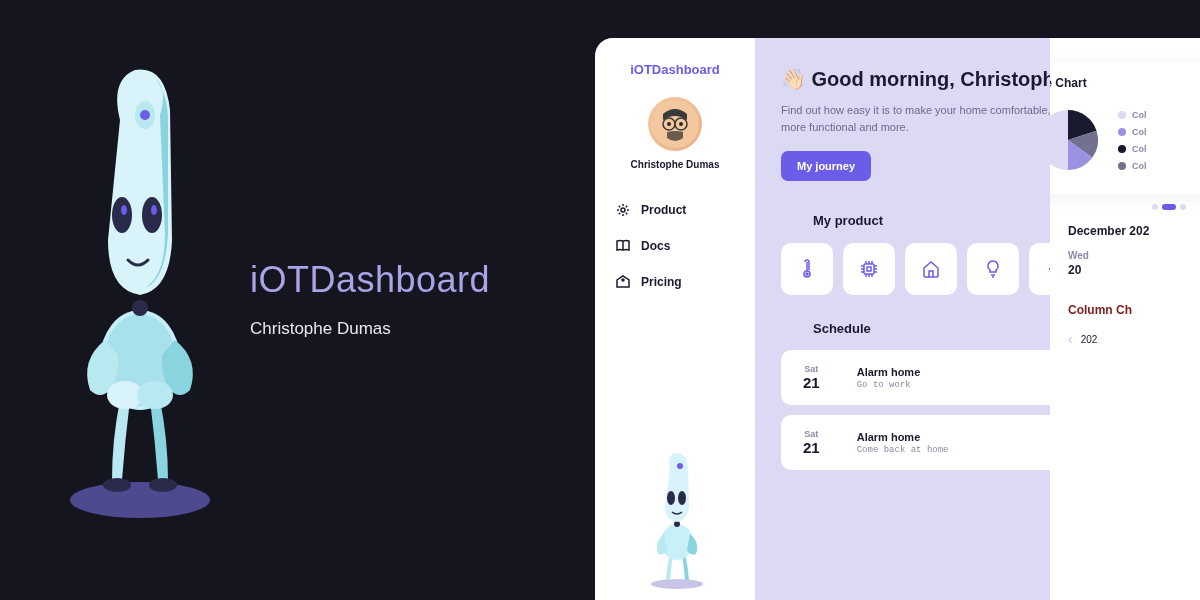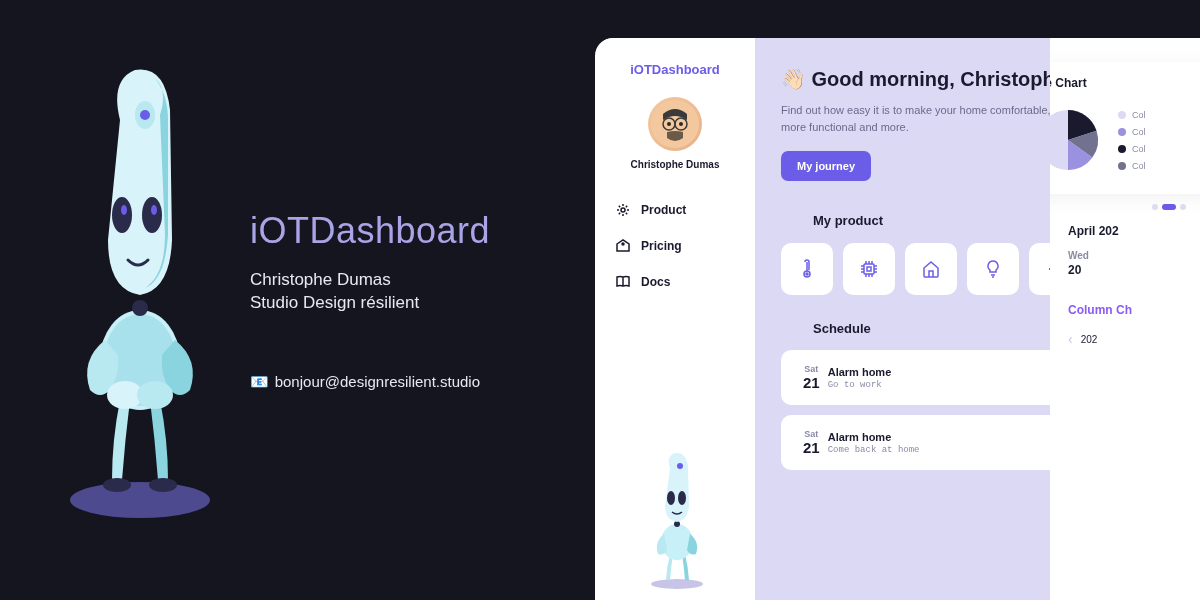--- a/index.html
+++ b/index.html
@@ -31,44 +31,44 @@
 .subtitle { font-size: 11px; color: #6a6a8a; margin-bottom: 16px; line-height: 1.5; max-width: 280px; }
 .journey-btn { background: #6b5de8; color: #fff; border: none; padding: 9px 16px; border-radius: 7px; font-size: 11px; font-weight: 600; cursor: pointer; margin-bottom: 30px; }
 .section-header { display: flex; justify-content: space-between; align-items: center; margin-bottom: 14px; }
 .section-title { font-size: 13px; font-weight: 700; color: #1a1a2e; margin-left: 32px; }
 .more-dots { color: #b8b4e0; font-size: 16px; letter-spacing: 2px; cursor: pointer; }
 .see-all { font-size: 10px; color: #8a8aa8; cursor: pointer; }
 .product-tiles { display: flex; gap: 10px; margin-bottom: 26px; }
 .tile { width: 52px; height: 52px; background: #fff; border-radius: 10px; display: flex; align-items: center; justify-content: center; cursor: pointer; }
 .tile svg, .tile span { color: #6b5de8; }
 .schedule-item { background: #fff; border-radius: 10px; padding: 10px 14px; display: flex; align-items: center; margin-bottom: 10px; }
-.schedule-date { text-align: center; margin-right: 0; padding: 4px 8px; }
+.schedule-date { text-align: center; margin-right: 29px; padding: 4px 8px; }
 .schedule-day { font-size: 9px; color: #8a8aa8; font-weight: 600; }
 .schedule-num { font-size: 15px; font-weight: 700; color: #1a1a2e; }
 .schedule-info { flex: 1; }
 .schedule-title { font-size: 11px; font-weight: 700; color: #1a1a2e; margin-bottom: 2px; }
 .schedule-desc { font-size: 9px; color: #8a8aa8; font-family: Liberation Mono, monospace; }
 .schedule-time { font-size: 10px; font-weight: 700; color: #1a1a2e; }
 
 .right-widgets { position: absolute; right: 0; top: 38px; width: 150px; height: 562px; background: #fff; padding: 24px 0 24px 18px; overflow: hidden; }
 .pie-card { background: #fff; border-radius: 14px; padding: 14px 0 18px 0; margin-bottom: 10px; box-shadow: 0 4px 20px rgba(0,0,0,0.06); position: relative; left: -50px; width: 220px; }
 .pie-title { font-size: 12px; font-weight: 700; color: #1a1a2e; margin-bottom: 14px; padding-left: 16px; }
 .pie-body { display: flex; align-items: center; padding: 0 14px; gap: 14px; }
 .pie-svg { width: 72px; height: 72px; }
 .legend { display: flex; flex-direction: column; gap: 7px; }
-.legend-item { display: flex; align-items: center; font-size: 9px; color: #8a8aa8; }
+.legend-item { display: flex; align-items: center; font-size: 9px; color: #8a8aa8; font-weight: bold; }
 .legend-dot { width: 8px; height: 8px; border-radius: 50%; margin-right: 6px; }
 .dots-indicator { display: flex; gap: 4px; justify-content: flex-end; padding-right: 14px; margin-bottom: 14px; }
 .dots-indicator span { width: 6px; height: 6px; border-radius: 50%; background: #e0ddf5; }
 .dots-indicator span.active { background: #6b5de8; width: 14px; border-radius: 3px; }
 .month-label { font-size: 12px; font-weight: 700; color: #1a1a2e; margin-bottom: 12px; }
 .date-card { text-align: left; margin-bottom: 26px; }
 .date-day { font-size: 10px; color: #8a8aa8; font-weight: 600; margin-bottom: 2px; }
 .date-num { font-size: 12px; font-weight: 700; color: #1a1a2e; }
-.col-chart-title { font-size: 12px; font-weight: 700; color: #8b5cf6; margin-bottom: 14px; }
+.col-chart-title { font-size: 12px; font-weight: 700; color: #7f1d1d; margin-bottom: 14px; }
 .year-row { display: flex; align-items: center; gap: 8px; margin-bottom: 10px; }
 .chev { color: #c8c4e8; font-size: 14px; cursor: pointer; }
 .year-val { font-size: 10px; font-weight: 400; color: #1a1a2e; }
 .big-temp { font-size: 34px; font-weight: 300; color: #1a1a2e; }
 </style>
 </head>
 <body>
 
 <div class="left-panel">
   <div class="robot-illustration">
@@ -92,24 +92,20 @@
       <ellipse cx="74" cy="150" rx="3" ry="5" fill="#6b5de8"></ellipse>
       <ellipse cx="104" cy="150" rx="3" ry="5" fill="#6b5de8"></ellipse>
       <path d="M 78 200 Q 88 210 98 200" stroke="#2a2a4a" stroke-width="3" fill="none" stroke-linecap="round"></path>
       <ellipse cx="95" cy="55" rx="10" ry="14" fill="#b8e8f0"></ellipse>
       <circle cx="95" cy="55" r="5" fill="#6b5de8"></circle>
     </svg>
   </div>
   <div class="left-text">
     <h1 class="app-title">iOTDashboard</h1>
     <div class="author-name">Christophe Dumas</div>
-    <div class="studio-name">Studio Design résilient</div>
-    <div class="email">
-      <span class="email-icon">📧</span><span>bonjour@designresilient.studio</span>
-    </div>
   </div>
 </div>
 
 <div class="right-panel">
   <div class="sidebar">
     <div class="logo">iOTDashboard</div>
     <div class="avatar">
       <svg viewBox="0 0 48 48">
         <circle cx="24" cy="24" r="24" fill="#f4c89e"></circle>
         <path d="M 12 14 Q 24 4 36 14 L 36 20 Q 24 12 12 20 Z" fill="#3a3a3a"></path>
@@ -129,33 +125,33 @@
             <svg width="14" height="14" viewBox="0 0 14 14" fill="none" stroke="currentColor" stroke-width="1.5">
               <circle cx="7" cy="7" r="2"></circle>
               <path d="M7 1v2M7 11v2M1 7h2M11 7h2M2.8 2.8l1.4 1.4M9.8 9.8l1.4 1.4M2.8 11.2l1.4-1.4M9.8 4.2l1.4-1.4"></path>
             </svg>
           </span>
         <span>Product</span>
       </div>
       <div class="nav-item">
         <span class="nav-icon">
             <svg width="14" height="14" viewBox="0 0 14 14" fill="none" stroke="currentColor" stroke-width="1.5">
+              <path d="M1 2 Q4 1 7 2 Q10 1 13 2 L13 11 Q10 10 7 11 Q4 10 1 11 Z M7 2 V11"></path>
+            </svg>
+          </span>
+        <span>Docs</span>
+      </div>
+      <div class="nav-item">
+        <span class="nav-icon">
+            <svg width="14" height="14" viewBox="0 0 14 14" fill="none" stroke="currentColor" stroke-width="1.5">
               <path d="M1 5 L7 1 L13 5 L13 12 L1 12 Z"></path>
               <circle cx="7" cy="5" r="1"></circle>
             </svg>
           </span>
         <span>Pricing</span>
-      </div>
-      <div class="nav-item">
-        <span class="nav-icon">
-            <svg width="14" height="14" viewBox="0 0 14 14" fill="none" stroke="currentColor" stroke-width="1.5">
-              <path d="M1 2 Q4 1 7 2 Q10 1 13 2 L13 11 Q10 10 7 11 Q4 10 1 11 Z M7 2 V11"></path>
-            </svg>
-          </span>
-        <span>Docs</span>
       </div>
     </div>
     <div class="mini-robot">
       <svg viewBox="0 0 75 140">
         <ellipse cx="37" cy="134" rx="26" ry="5" fill="#c8c4e8"></ellipse>
         <path d="M 33 104 Q 31 118 30 130 L 26 130 Q 27 116 30 104 Z" fill="#b8e8f0"></path>
         <path d="M 42 104 Q 44 118 45 130 L 49 130 Q 48 116 45 104 Z" fill="#8ad4e0"></path>
         <ellipse cx="37" cy="92" rx="16" ry="18" fill="#c8f0f8"></ellipse>
         <circle cx="37" cy="74" r="3" fill="#2a2a4a"></circle>
         <path d="M 24 84 Q 14 92 18 104 Q 24 106 27 100 Z" fill="#b8e8f0"></path>
@@ -270,21 +266,21 @@
             <span>Col</span>
           </div>
       </div>
     </div>
   </div>
   <div class="dots-indicator">
       <span></span>
       <span class="active"></span>
       <span></span>
     </div>
-  <div class="month-label">April 202</div>
+  <div class="month-label">December 202</div>
   <div class="date-card">
     <div class="date-day">Wed</div>
     <div class="date-num">20</div>
   </div>
   <div class="col-chart-title">Column Ch</div>
   <div class="year-row">
     <span class="chev">‹</span>
     <span class="year-val">202</span>
   </div>
 </div>

